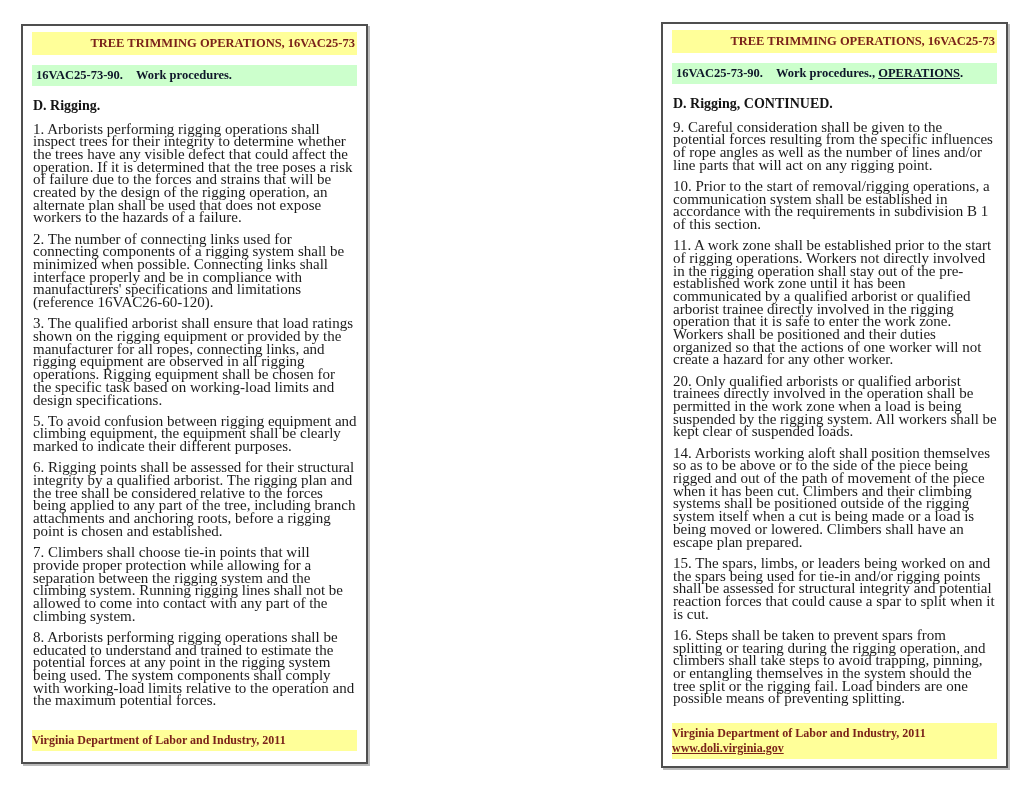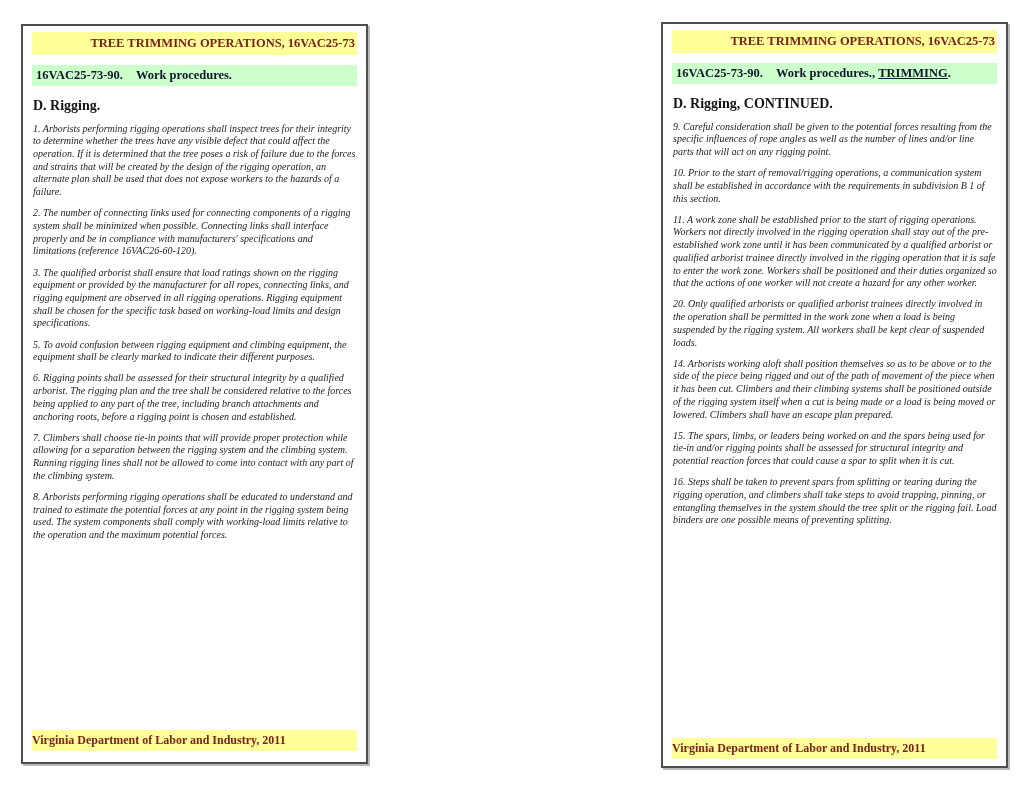--- a/index.html
+++ b/index.html
@@ -50,26 +50,25 @@
 
   .subsection {
     font-weight: bold;
     font-size: 14px;
     color: #141414;
     margin-top: 12px;
     padding-left: 1px;
   }
   .body { margin-top: 2px; }
   .body p {
-    font-size: 10px;
+    font-size: 15px;
     line-height: 12.7px;
     color: #1b1b1b;
     margin: 8.5px 0 0 0;
     padding-left: 1px;
-    font-style: italic;
   }
   .footer-band {
     position: absolute;
     left: 9px;
     right: 9px;
     background: #FFFF99;
     color: #7a221a;
     font-weight: bold;
     font-size: 12px;
     line-height: 1.25;
@@ -104,33 +103,34 @@
 
     <div class="footer-band">
       <div>Virginia Department of Labor and Industry, 2011</div>
     </div>
   </div>
 
   <div class="page page-right">
     <div class="banner">TREE TRIMMING OPERATIONS, 16VAC25-73</div>
 
     <div class="section-band">
-      <span class="section-code">16VAC25-73-90.</span><span>Work procedures.,</span>&nbsp;<span class="underlined">TRIMMING</span><span>.</span>
+      <span class="section-code">16VAC25-73-90.</span><span>Work procedures.,</span>&nbsp;<span class="underlined">OPERATIONS</span><span>.</span>
     </div>
 
     <div class="subsection">D. Rigging, CONTINUED.</div>
 
     <div class="body">
       <p>9. Careful consideration shall be given to the potential forces resulting from the specific influences of rope angles as well as the number of lines and/or line parts that will act on any rigging point.</p>
       <p>10. Prior to the start of removal/rigging operations, a communication system shall be established in accordance with the requirements in subdivision B 1 of this section.</p>
       <p>11. A work zone shall be established prior to the start of rigging operations. Workers not directly involved in the rigging operation shall stay out of the pre-established work zone until it has been communicated by a qualified arborist or qualified arborist trainee directly involved in the rigging operation that it is safe to enter the work zone. Workers shall be positioned and their duties organized so that the actions of one worker will not create a hazard for any other worker.</p>
       <p>20. Only qualified arborists or qualified arborist trainees directly involved in the operation shall be permitted in the work zone when a load is being suspended by the rigging system. All workers shall be kept clear of suspended loads.</p>
       <p>14. Arborists working aloft shall position themselves so as to be above or to the side of the piece being rigged and out of the path of movement of the piece when it has been cut. Climbers and their climbing systems shall be positioned outside of the rigging system itself when a cut is being made or a load is being moved or lowered. Climbers shall have an escape plan prepared.</p>
       <p>15. The spars, limbs, or leaders being worked on and the spars being used for tie-in and/or rigging points shall be assessed for structural integrity and potential reaction forces that could cause a spar to split when it is cut.</p>
       <p>16. Steps shall be taken to prevent spars from splitting or tearing during the rigging operation, and climbers shall take steps to avoid trapping, pinning, or entangling themselves in the system should the tree split or the rigging fail. Load binders are one possible means of preventing splitting.</p>
     </div>
 
     <div class="footer-band">
       <div>Virginia Department of Labor and Industry, 2011</div>
+      <div class="underlined">www.doli.virginia.gov</div>
     </div>
   </div>
 
 </div>
 
 </body></html>

